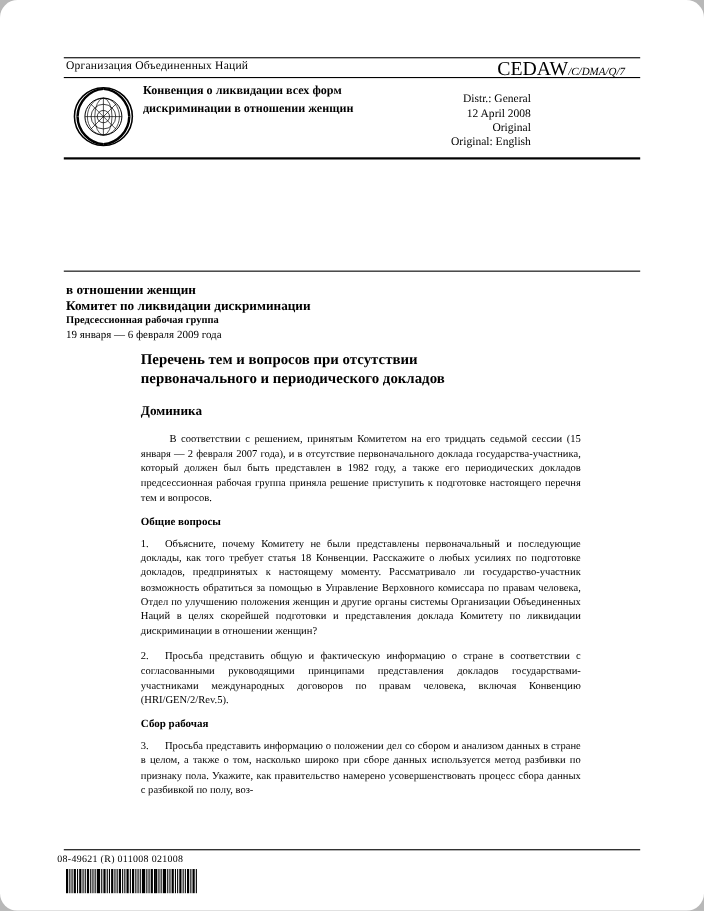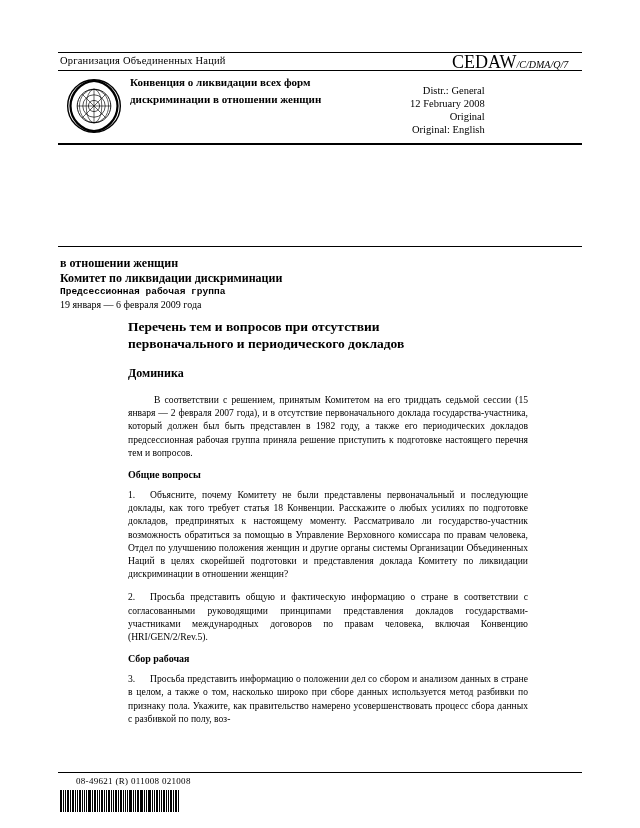--- a/index.html
+++ b/index.html
@@ -9,20 +9,21 @@
   }
   .page {
     position: relative;
     width: 640px;
     height: 828px;
     background: #ffffff;
     margin: 0 auto;
     font-family: "Liberation Serif", serif;
     color: #000000;
     overflow: hidden;
+    border-radius: 16px;
   }
 
   
   .header-rule-top {
     position: absolute;
     left: 58px;
     top: 52px;
     width: 524px;
     border-top: 1px solid #000;
   }
@@ -101,21 +102,20 @@
   }
   .committee .c1 {
     font-weight: bold;
     font-size: 12px;
     line-height: 15px;
   }
   .committee .c2 {
     font-weight: bold;
     font-size: 9.5px;
     line-height: 12px;
-    font-family: Liberation Mono, monospace;
   }
   .committee .c3 {
     font-weight: bold;
     font-size: 9.5px;
     line-height: 12px;
   }
   .committee .c4 {
     font-size: 10px;
     line-height: 13px;
   }
@@ -164,21 +164,21 @@
   
   .footer-rule {
     position: absolute;
     left: 58px;
     top: 772px;
     width: 524px;
     border-top: 1px solid #000;
   }
   .footer-code {
     position: absolute;
-    left: 76px;
+    left: 52px;
     top: 776px;
     font-size: 9px;
     letter-spacing: 0.3px;
   }
   .barcode {
     position: absolute;
     left: 60px;
     top: 790px;
     height: 22px;
     width: 120px;
@@ -221,21 +221,21 @@
     <path d="M8 50 A 46 46 0 0 1 50 5" fill="none" stroke="#000" stroke-width="4"></path>
     <path d="M8 50 A 46 46 0 0 0 50 95" fill="none" stroke="#000" stroke-width="4"></path>
     <path d="M92 50 A 46 46 0 0 0 50 5" fill="none" stroke="#000" stroke-width="4"></path>
     <path d="M92 50 A 46 46 0 0 1 50 95" fill="none" stroke="#000" stroke-width="4"></path>
   </svg>
 
   <div class="conv-title">Конвенция о ликвидации всех форм дискриминации в отношении женщин</div>
 
   <div class="distr-block">
     <div>Distr.: General</div>
-    <div>12 February 2008</div>
+    <div>12 April 2008</div>
     <div>Original</div>
     <div>Original: English</div>
   </div>
 
   <div class="committee-rule"></div>
 
   <div class="committee">
     <div class="c1">в отношении женщин</div>
     <div class="c1">Комитет по ликвидации дискриминации</div>
     <div class="c2">Предсессионная рабочая группа</div>

